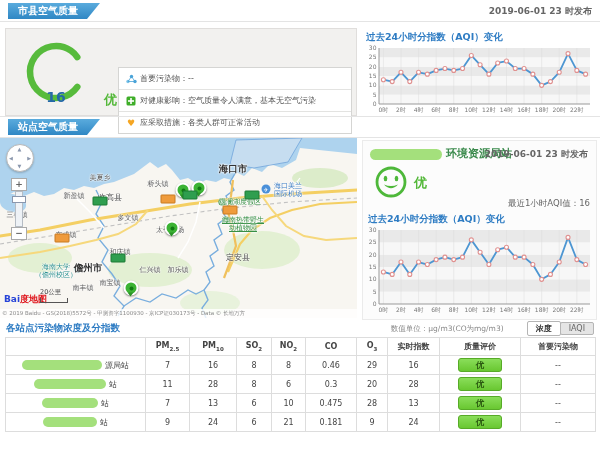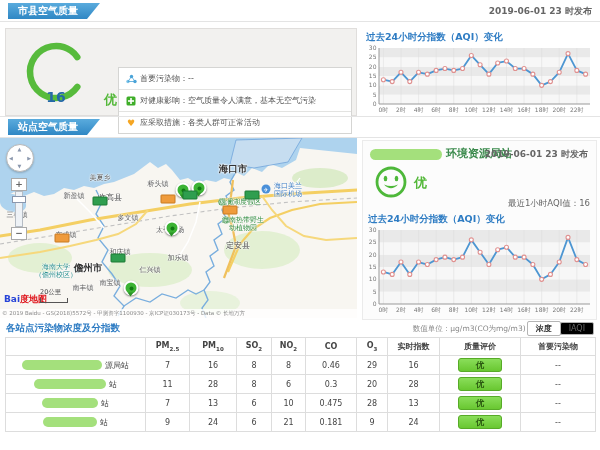--- a/index.html
+++ b/index.html
@@ -44,22 +44,22 @@
   .zslider{position:absolute;left:11px;top:40px;width:16px;text-align:center;}
   .zbtn{width:16px;height:13px;background:#fff;border:1px solid #aaa;font-size:9px;line-height:11px;color:#666;box-sizing:border-box;font-weight:bold;}
   .ztrack{width:6px;height:34px;margin:0 auto;background:#eef2f6;border:1px solid #b5bcc4;position:relative;}
   .zhandle{position:absolute;left:-4px;top:4px;width:12px;height:5px;background:#fff;border:1px solid #8a97ad;}
   .bdlogo{position:absolute;left:4px;bottom:12px;font-size:9px;font-weight:bold;}
   .scale{position:absolute;left:40px;bottom:15px;font-size:6.5px;color:#444;text-shadow:0 0 2px #fff;}
   .scale .bar{width:26px;height:4px;border-left:1px solid #555;border-right:1px solid #555;border-bottom:1px solid #555;margin-top:1px;}
   .attrib{position:absolute;left:0;right:0;bottom:0;height:9px;line-height:9px;background:rgba(255,255,255,.8);font-size:5.5px;color:#888;white-space:nowrap;overflow:hidden;padding-left:2px;}
   
   .unitbar{position:absolute;right:6px;top:321px;display:flex;align-items:center;}
-  .unitnote{font-size:7.5px;color:#888;margin-right:2px;}
-  .tgl{font-size:8px;padding:1px 8px;border:1px solid #b5b5b5;background:#000000;color:#666;border-radius:2px;margin-left:-1px;cursor:pointer;}
+  .unitnote{font-size:7.5px;color:#888;margin-right:24px;}
+  .tgl{font-size:8px;padding:1px 8px;border:1px solid #b5b5b5;background:#e5e5e5;color:#666;border-radius:2px;margin-left:-1px;cursor:pointer;}
   .tgl.active{background:#fff;color:#333;font-weight:bold;}
   table.aq{position:absolute;left:5px;top:337px;width:590px;border-collapse:collapse;table-layout:fixed;}
   table.aq th,table.aq td{border:1px solid #ddd;font-size:8px;text-align:center;padding:0;height:18px;color:#444;overflow:hidden;white-space:nowrap;}
   table.aq th{font-weight:bold;height:17px;}
   table.aq sub{font-size:5.5px;}
   td.stcell{text-align:left;padding-left:22px;}
   .badge{display:inline-block;min-width:26px;padding:1px 8px;background:linear-gradient(#8ade5a,#69c731);border:1px solid #57ab27;border-radius:3px;color:#2d5d12;font-weight:bold;font-size:8.5px;line-height:10px;}
 </style>
 </head>
 <body>
@@ -204,35 +204,35 @@
     <circle cx="266" cy="51" r="4.5" fill="#4a90d9"></circle>
       <text x="266" y="53.5" font-size="6" fill="#fff" text-anchor="middle">✈</text>
     <circle cx="222" cy="64" r="3" fill="#fff" stroke="#2e8b3d" stroke-width="1.2"></circle>
     <circle cx="226" cy="82" r="3" fill="#fff" stroke="#2e8b3d" stroke-width="1.2"></circle>
     <circle cx="78" cy="131" r="3" fill="#fff" stroke="#2a8f8f" stroke-width="1.2"></circle>
   </svg>
   <div id="maplabels">
       <div class="ml city" style="left: 233px; top: 31px;">海口市</div>
       <div class="ml city" style="left: 88px; top: 130px;">儋州市</div>
       <div class="ml county" style="left: 110px; top: 60px;">临高县</div>
-      <div class="ml county" style="left: 238px; top: 108px;">定安县</div>
+      <div class="ml county" style="left: 238px; top: 120px;">定安县</div>
       <div class="ml town" style="left: 100px; top: 40px;">美夏乡</div>
       <div class="ml town" style="left: 158px; top: 46px;">桥头镇</div>
       <div class="ml town" style="left: 74px; top: 58px;">新盈镇</div>
       <div class="ml town" style="left: 17px; top: 77px;">三都镇</div>
       <div class="ml town" style="left: 128px; top: 80px;">多文镇</div>
       <div class="ml town" style="left: 66px; top: 97px;">东成镇</div>
       <div class="ml town" style="left: 120px; top: 114px;">和庆镇</div>
       <div class="ml town" style="left: 83px; top: 150px;">南丰镇</div>
       <div class="ml town" style="left: 150px; top: 132px; text-align: right;">仁兴镇</div>
-      <div class="ml town" style="left: 178px; top: 120px;">加乐镇</div>
+      <div class="ml town" style="left: 178px; top: 132px;">加乐镇</div>
       <div class="ml town" style="left: 110px; top: 145px;">南宝镇</div>
       <div class="ml town" style="left: 170px; top: 92px;">太平农场</div>
       <div class="ml poi" style="left: 240px; top: 64px; text-align: right;">观澜湖度假区</div>
-      <div class="ml poi" style="left: 243px; top: 86px;">海南热带野生
+      <div class="ml poi" style="left: 243px; top: 86px; text-decoration: underline;">海南热带野生
 动植物园</div>
       <div class="ml poib" style="left: 288px; top: 52px;">海口美兰
 国际机场</div>
       <div class="ml campus" style="left: 56px; top: 133px;">海南大学
 （儋州校区）</div>
     </div>
   <div id="mapmarkers">
       <div class="mk" style="left: 183px; top: 52px;"></div>
       <div class="mk" style="left: 199px; top: 50px;"></div>
       <div class="mk" style="left: 172px; top: 90px;"></div>

